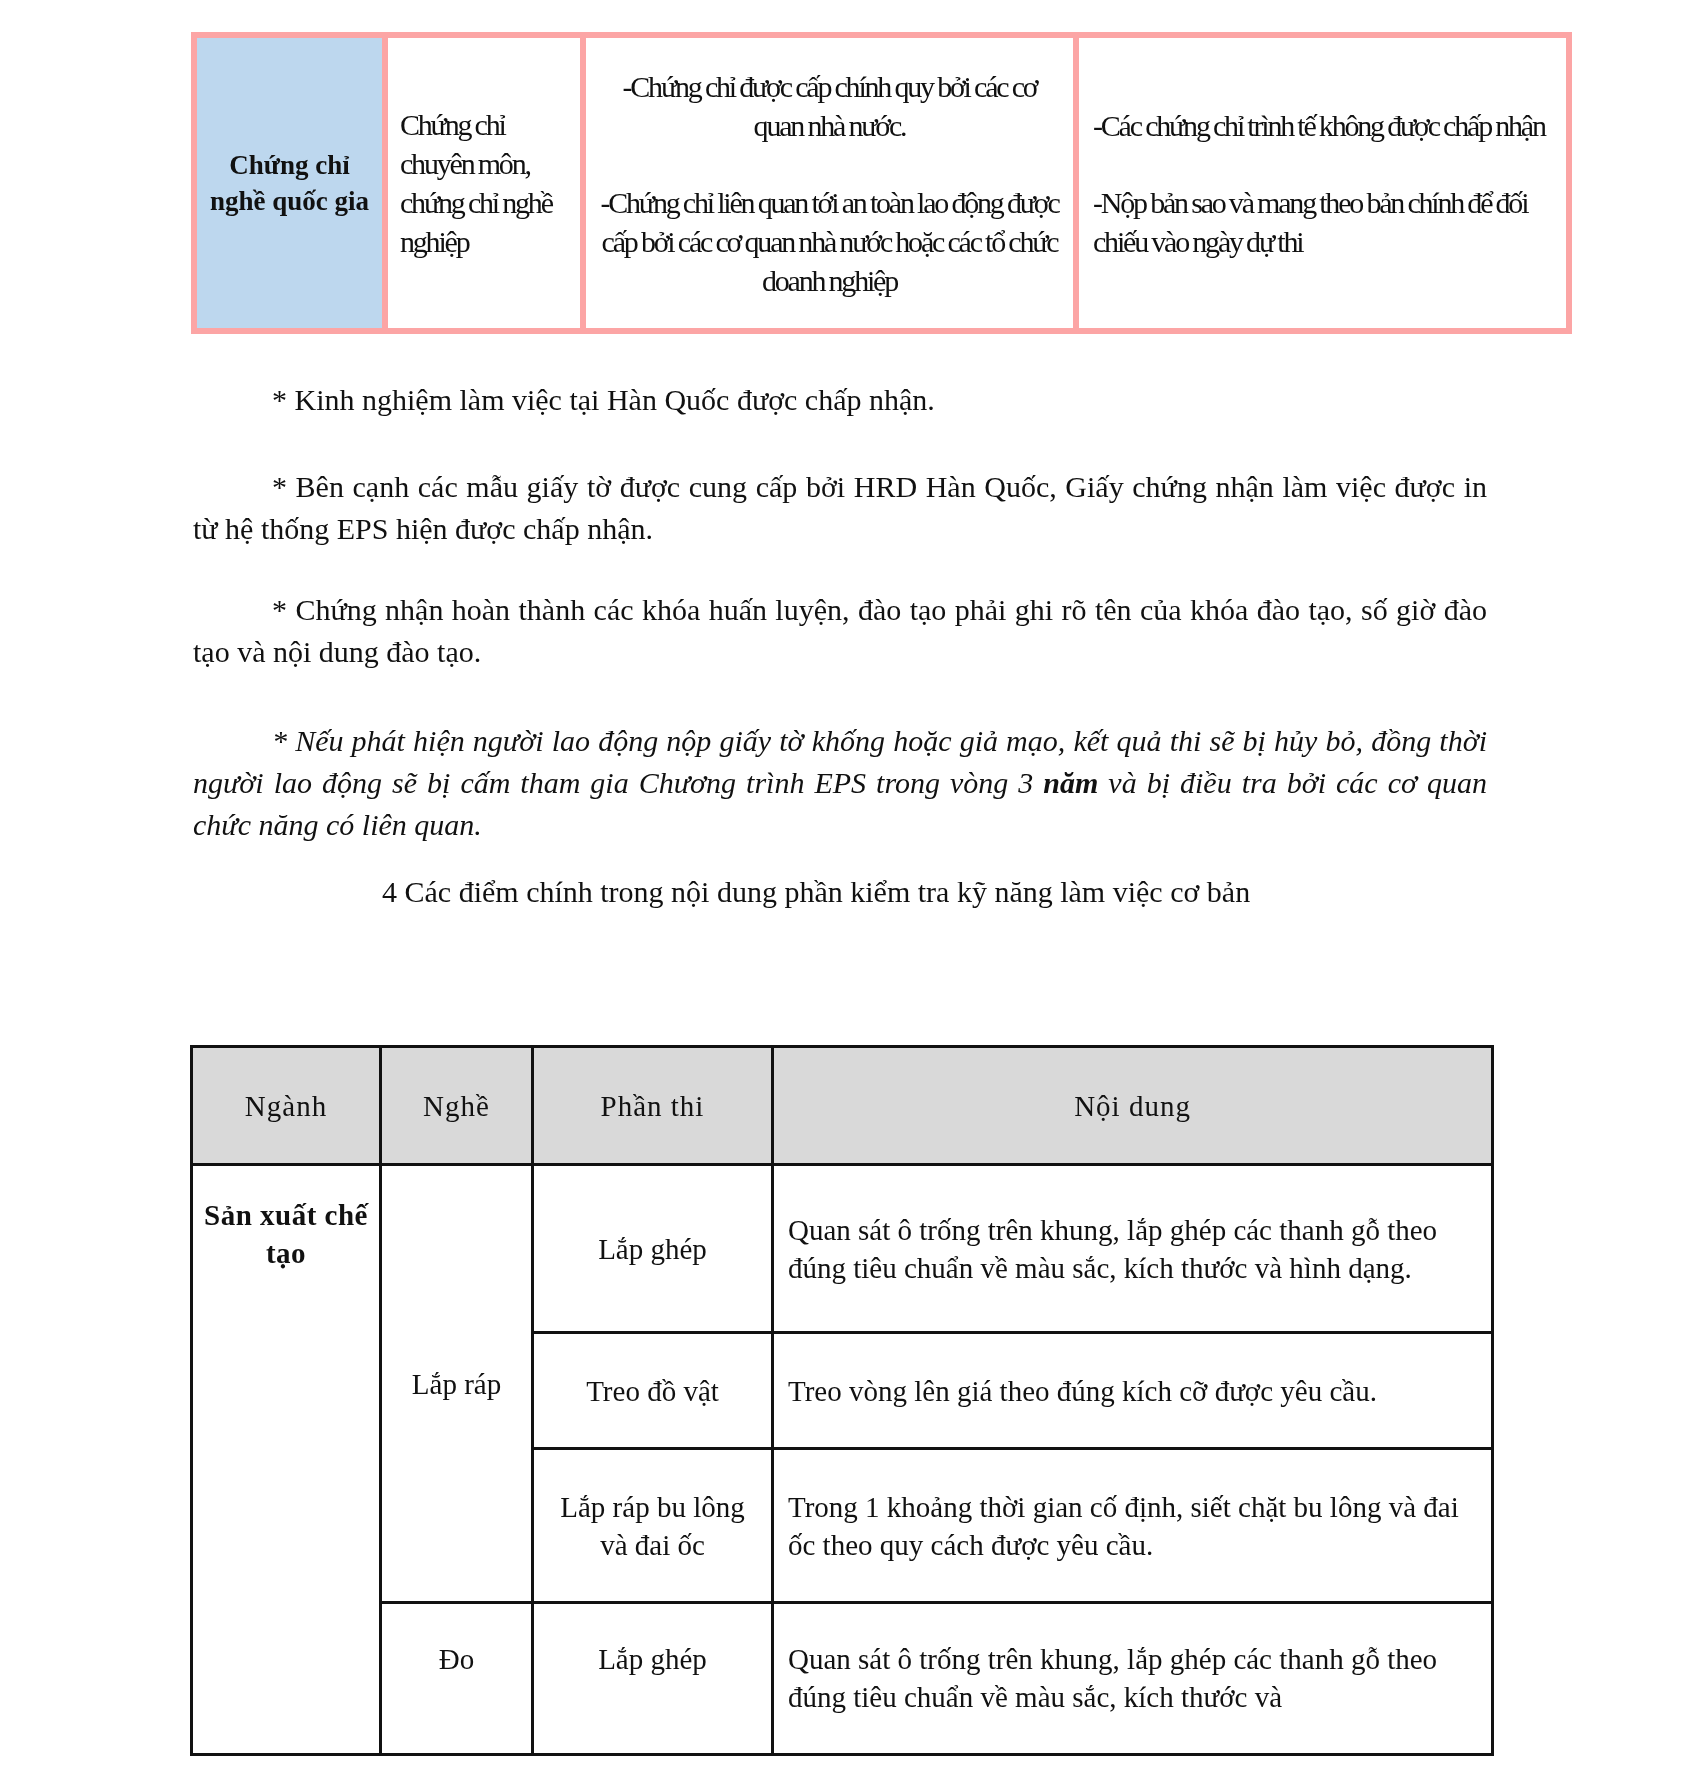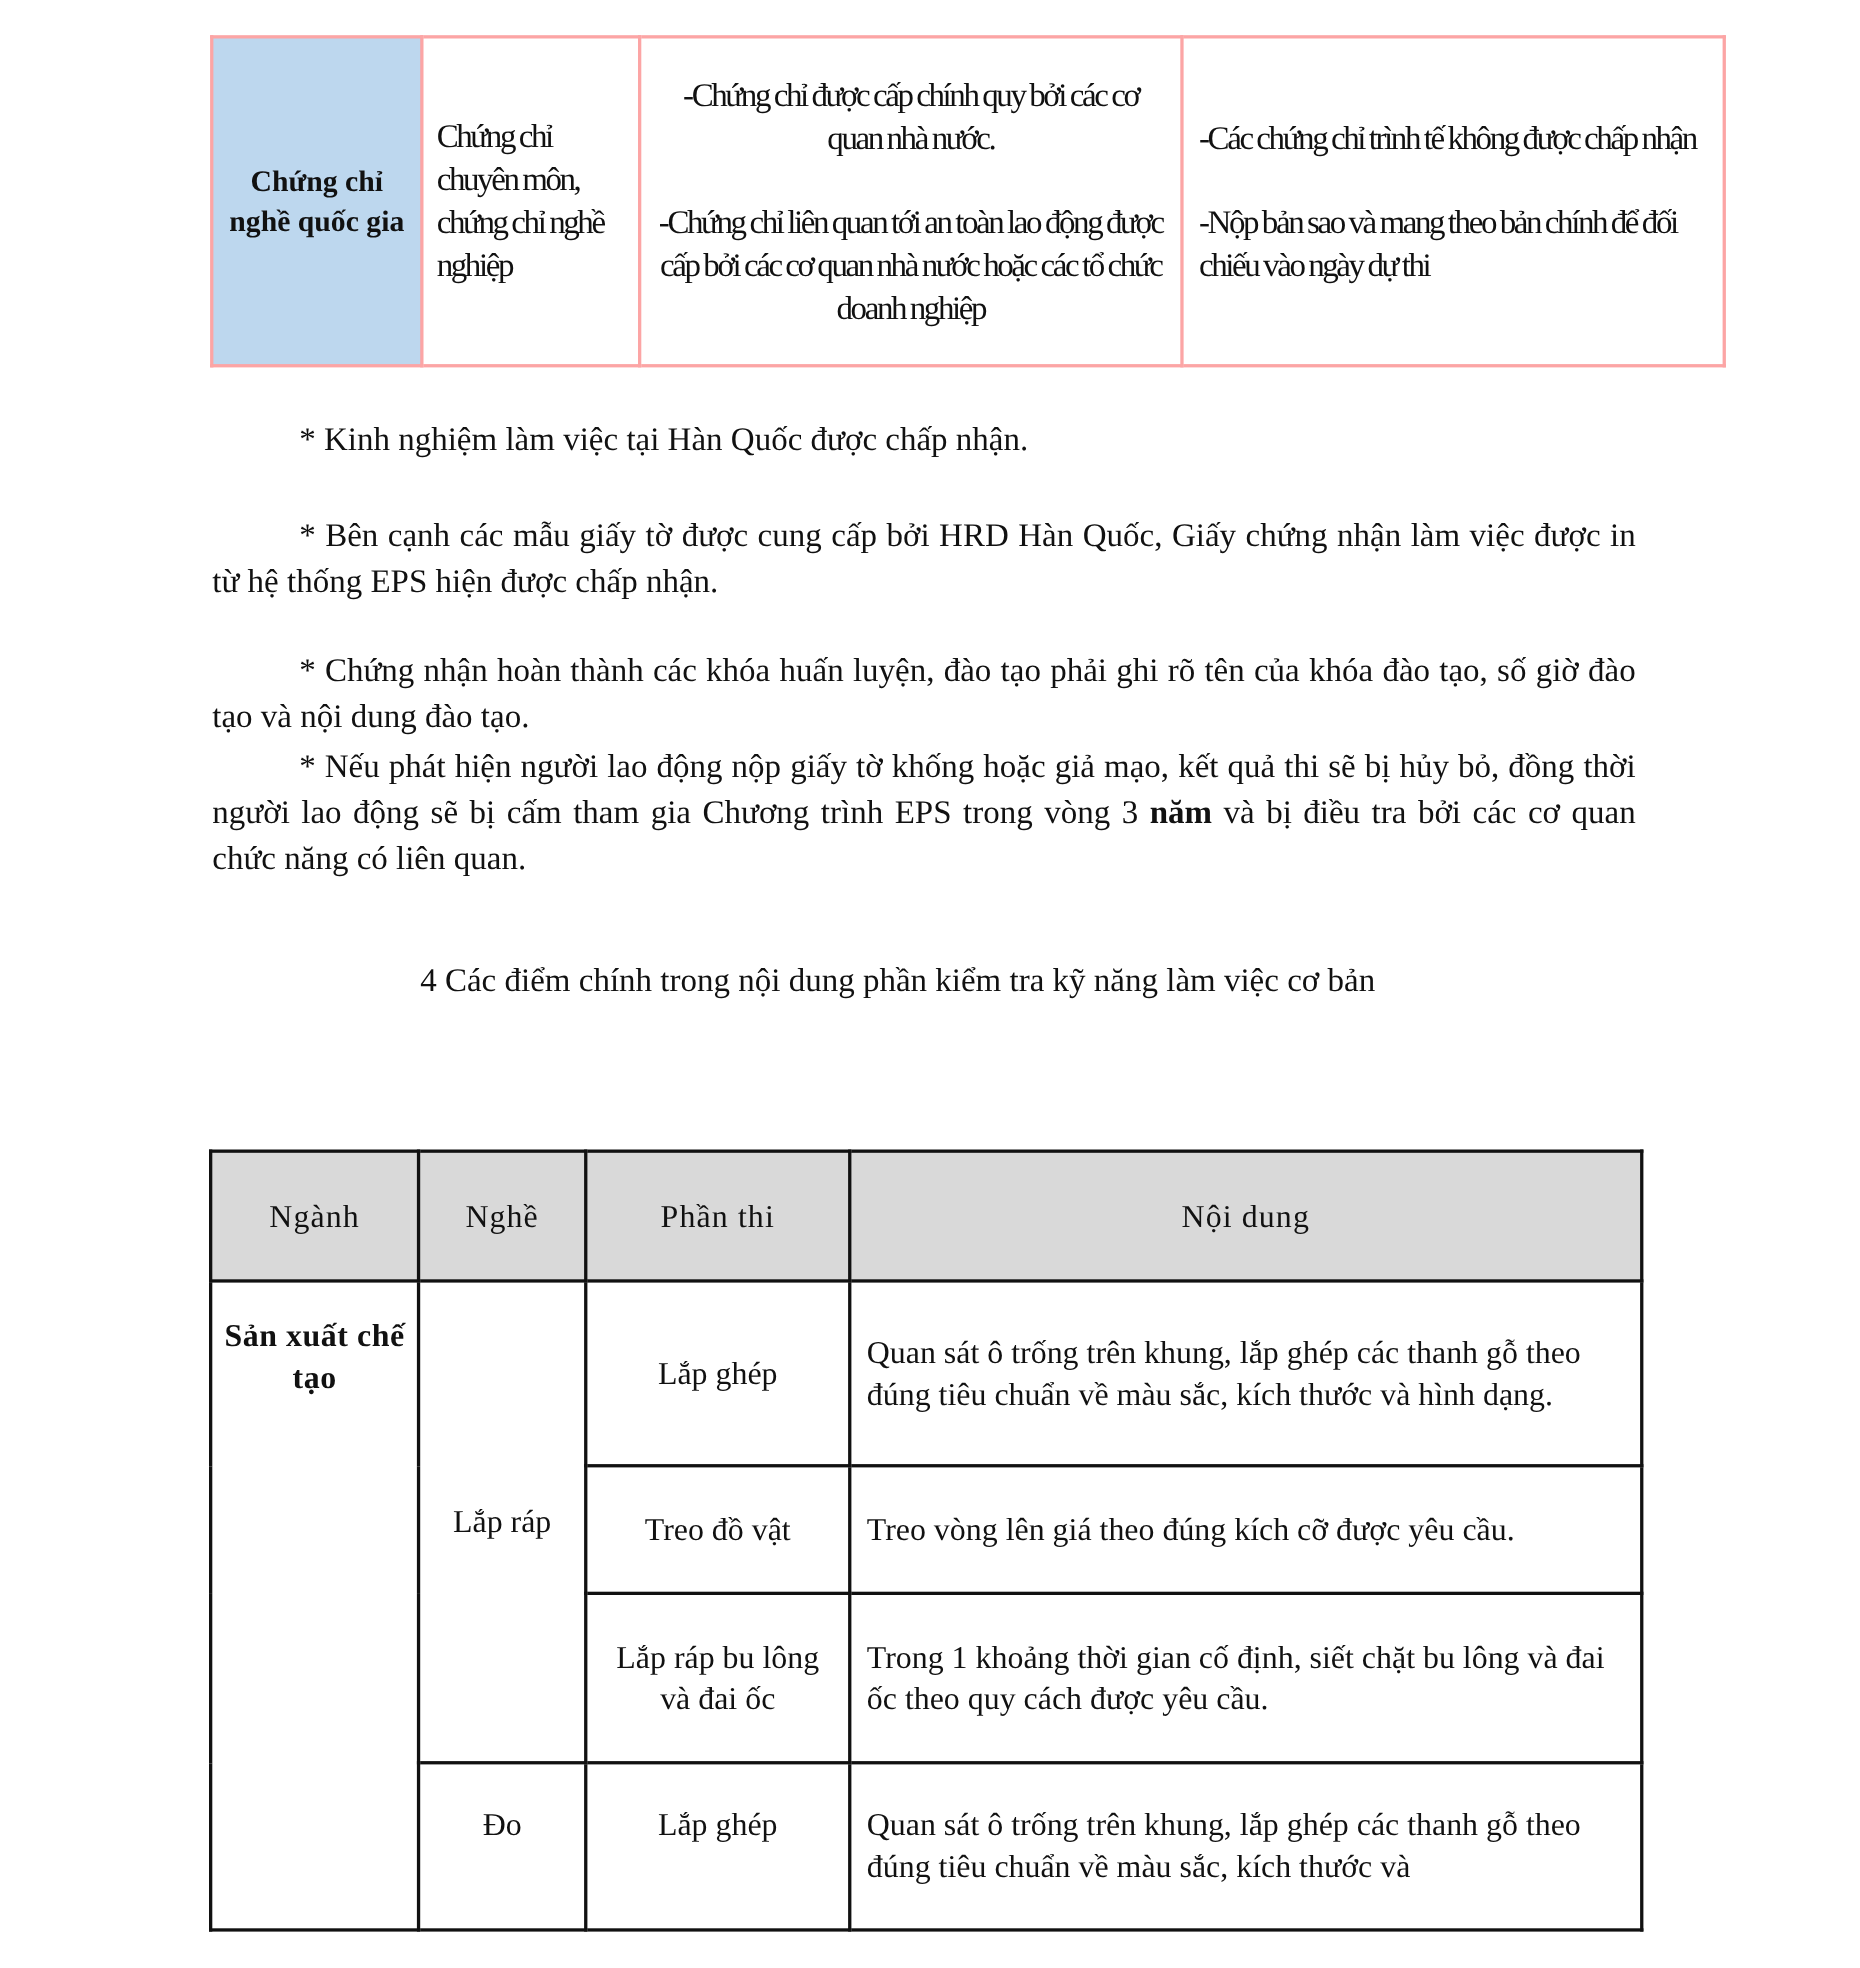--- a/index.html
+++ b/index.html
@@ -2,21 +2,21 @@
 <html><head>
 <meta charset="utf-8">
 <style>
   html, body { margin:0; padding:0; background:#ffffff; }
   body { width:1691px; height:1789px; position:relative; overflow:hidden;
          font-family:"Liberation Serif", "DejaVu Serif", serif; color:#111; }
   .abs { position:absolute; }
   table { border-collapse:collapse; }
   
   #t1 { left:191px; top:32px; width:1375px; height:302px; table-layout:fixed; }
-  #t1 td { border:3px solid #fca5a5; vertical-align:middle; padding:0 12px;
+  #t1 td { border:6px solid #fca5a5; vertical-align:middle; padding:0 12px;
            font-size:30px; line-height:39px; letter-spacing:-2.2px; word-spacing:-1px; }
   #t1 td.c1 { background:#bdd7ee; text-align:center; font-weight:bold; letter-spacing:0; word-spacing:0; font-size:27px; line-height:36px; padding:0 8px; }
   #t1 td.c2 { text-align:left; }
   #t1 td.c3 { text-align:center; padding:0 14px; }
   #t1 td.c4 { text-align:left; padding:0 14px; }
   #t1 .gap { height:38px; }
   
   .para { position:absolute; left:193px; width:1294px; font-size:30px; line-height:42px;
           text-align:justify; text-align-last:left; }
   .para .indent { display:inline-block; width:79px; }
@@ -62,21 +62,21 @@
       <div class="gap"></div>
       <div>-Nộp bản sao và mang theo bản chính để đối chiếu vào ngày dự thi</div>
     </td>
   </tr>
 </tbody>
   </table>
 
 <div class="para" style="top:379px;"><span class="indent"></span><span>* Kinh nghiệm làm việc tại Hàn Quốc được chấp nhận.</span></div>
 <div class="para" style="top:466px;"><span class="indent"></span><span>* Bên cạnh các mẫu giấy tờ được cung cấp bởi HRD Hàn Quốc, Giấy chứng nhận làm việc được in từ hệ thống EPS hiện được chấp nhận.</span></div>
 <div class="para" style="top:589px;"><span class="indent"></span><span>* Chứng nhận hoàn thành các khóa huấn luyện, đào tạo phải ghi rõ tên của khóa đào tạo, số giờ đào tạo và nội dung đào tạo.</span></div>
-<div class="para" style="top:676px;"><span class="indent"></span><span>* Nếu phát hiện người lao động nộp giấy tờ khống hoặc giả mạo, kết quả thi sẽ bị hủy bỏ, đồng thời người lao động sẽ bị cấm tham gia Chương trình EPS trong vòng 3 </span><b>năm</b><span> và bị điều tra bởi các cơ quan chức năng có liên quan.</span></div>
+<div class="para" style="top:720px;font-style:italic;"><span class="indent"></span><span>* Nếu phát hiện người lao động nộp giấy tờ khống hoặc giả mạo, kết quả thi sẽ bị hủy bỏ, đồng thời người lao động sẽ bị cấm tham gia Chương trình EPS trong vòng 3 </span><b>năm</b><span> và bị điều tra bởi các cơ quan chức năng có liên quan.</span></div>
 
 <div id="heading">4 Các điểm chính trong nội dung phần kiểm tra kỹ năng làm việc cơ bản</div>
 
 <table id="t2" class="abs">
   <colgroup>
       <col style="width:189px">
       <col style="width:152px">
       <col style="width:240px">
       <col style="width:720px">
     </colgroup>

